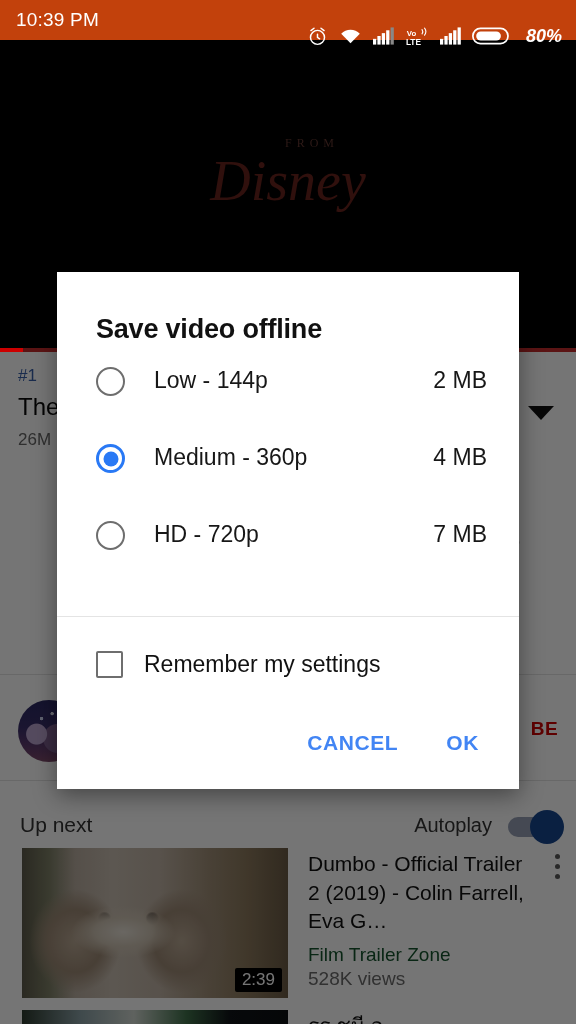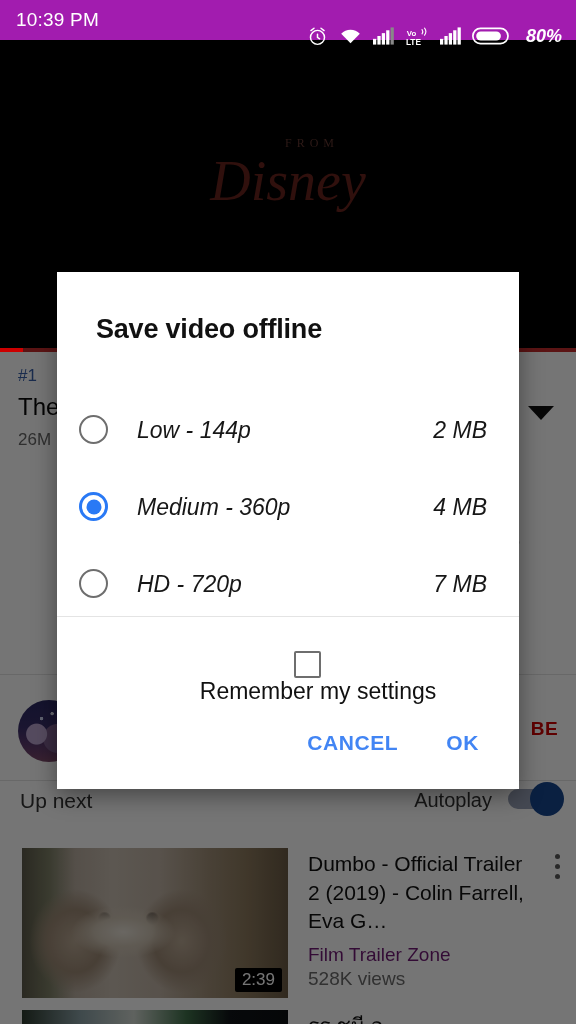--- a/index.html
+++ b/index.html
@@ -13,21 +13,21 @@
     position:relative;
     width:576px; height:1024px;
     background:#fff;
     overflow:hidden;
   }
 
   
   #statusbar {
     position:absolute; top:0; left:0;
     width:576px; height:40px;
-    background:#a21caf;
+    background:#c2410c;
     display:flex; align-items:center;
     padding:0 14px 0 16px;
     z-index:40;
   }
   #clock {
     color:#fff; font-size:19px; font-weight:400;
     letter-spacing:.2px;
   }
   #status-icons {
     margin-left:auto;
@@ -130,21 +130,21 @@
   }
   #divider2 {
     position:absolute; top:428px; left:0;
     width:576px; height:1px; background:#e2e2e2;
   }
 
   
   #upnextbar {
     position:absolute; top:437px; left:0;
     width:576px; height:48px;
-    display:flex; align-items:flex-start;
+    display:flex; align-items:flex-end;
     padding:0 16px 0 20px;
   }
   #upnext-label { font-size:21px; color:#333; }
   #autoplay-label {
     margin-left:auto; font-size:20px; color:#333;
   }
   #autoplay-toggle {
     position:relative; margin-left:16px;
     width:52px; height:20px;
   }
@@ -202,21 +202,21 @@
     border-radius:2px;
   }
   .vinfo {
     margin-left:20px; padding-top:2px;
     width:222px;
   }
   .vtitle {
     font-size:21px; color:#111; line-height:1.36;
   }
   .vchannel {
-    font-size:19px; color:#701a75; margin-top:8px;
+    font-size:19px; color:#14532d; margin-top:8px;
   }
   .vviews { font-size:19px; color:#6b6b6b; margin-top:2px; }
   .vmenu {
     margin-left:auto; padding:6px 16px 0 0;
     display:flex; flex-direction:column;
     align-items:center; gap:5px;
   }
   .vmenu i {
     display:block; width:5px; height:5px;
     border-radius:50%; background:#5a5a5a;
@@ -240,24 +240,23 @@
     box-shadow:0 6px 22px rgba(0,0,0,.42);
     display:flex; flex-direction:column;
   }
   #dialog-title {
     font-size:27px; font-weight:700; color:#111;
     padding:42px 0 0 39px;
     letter-spacing:-.2px;
   }
   #options { padding:22px 0 0 0; }
   .option {
-    display:flex; align-items:flex-end;
+    display:flex; align-items:flex-start;
     height:77px;
-    padding:0 32px 0 22px;
-    font-style:italic;
+    padding:0 32px 0 39px;
   }
   .radio {
     width:29px; height:29px; border-radius:50%;
     border:2px solid #6e6e6e;
     flex:none; position:relative;
   }
   .radio.on { border-color:#2979f5; border-width:3px; }
   .radio.on::after {
     content:""; position:absolute;
     left:50%; top:50%;
@@ -273,21 +272,20 @@
     margin-left:auto;
     font-size:23px; color:#171717;
   }
   #dialog-divider {
     height:1px; background:#e4e4e4;
     margin-top:18px;
   }
   #remember-row {
     display:flex; align-items:center;
     padding:34px 0 0 39px;
-    flex-direction:column;
   }
   #remember-box {
     width:27px; height:27px;
     border:2px solid #6e6e6e;
     border-radius:2px; flex:none;
   }
   #remember-label {
     margin-left:21px; font-size:23px; color:#111;
   }
   #dialog-actions {

